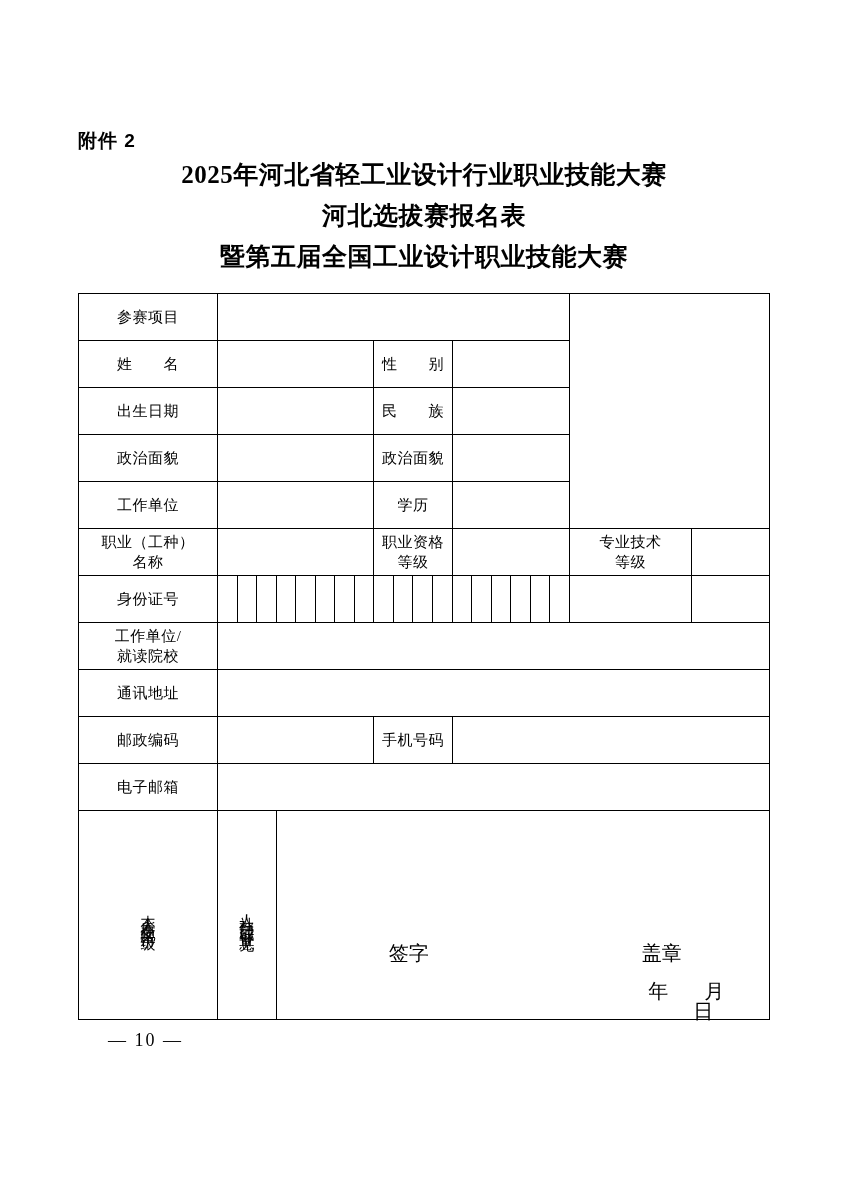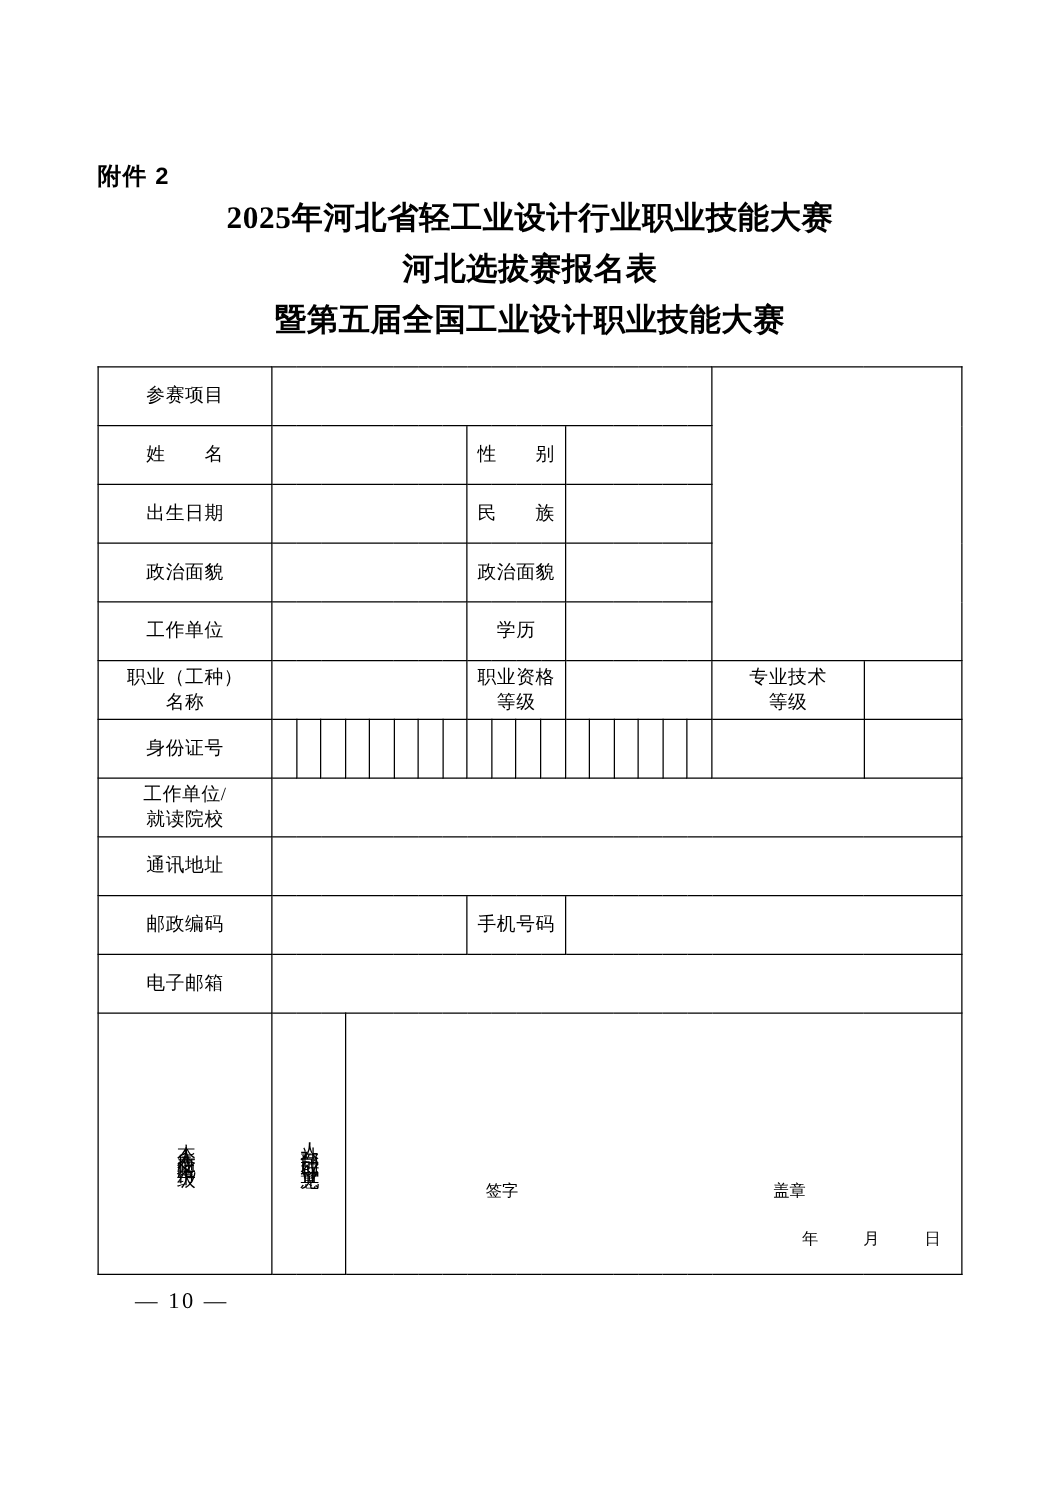--- a/index.html
+++ b/index.html
@@ -88,24 +88,24 @@
     align-items: center;
     height: 208px;
   }
   .sig-area {
     position: relative;
     height: 208px;
     width: 100%;
   }
   .sig-text {
     position: absolute;
-    font-size: 13px;
+    font-size: 20px;
   }
   .s-qianzi { left: 110px; top: 132px; }
-  .s-gaizhang { left: 340px; top: 132px; text-align: right; }
+  .s-gaizhang { left: 363px; top: 132px; text-align: right; }
   .s-date { left: 363px; top: 170px; letter-spacing: 2px; }
   .s-date span { display: inline-block; }
   .gap { display: inline-block; width: 34px; }
 
   .page-number {
     margin-top: 10px;
     text-align: left;
     padding-left: 30px;
     font-size: 18px;
     letter-spacing: 2px;

